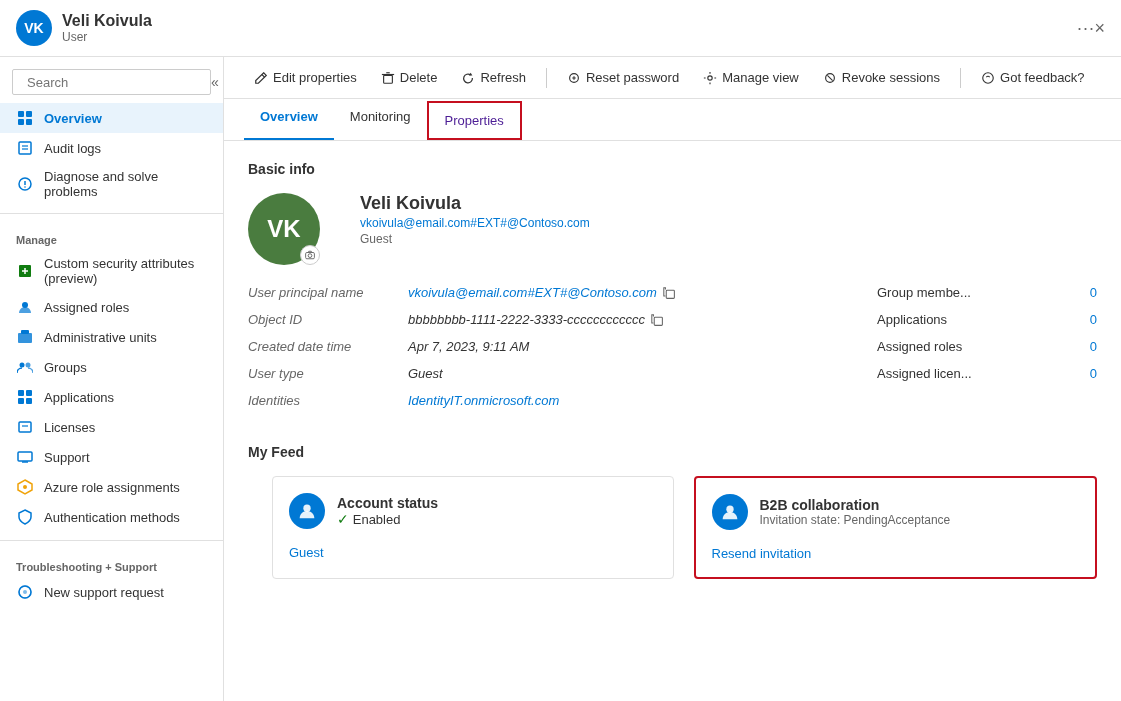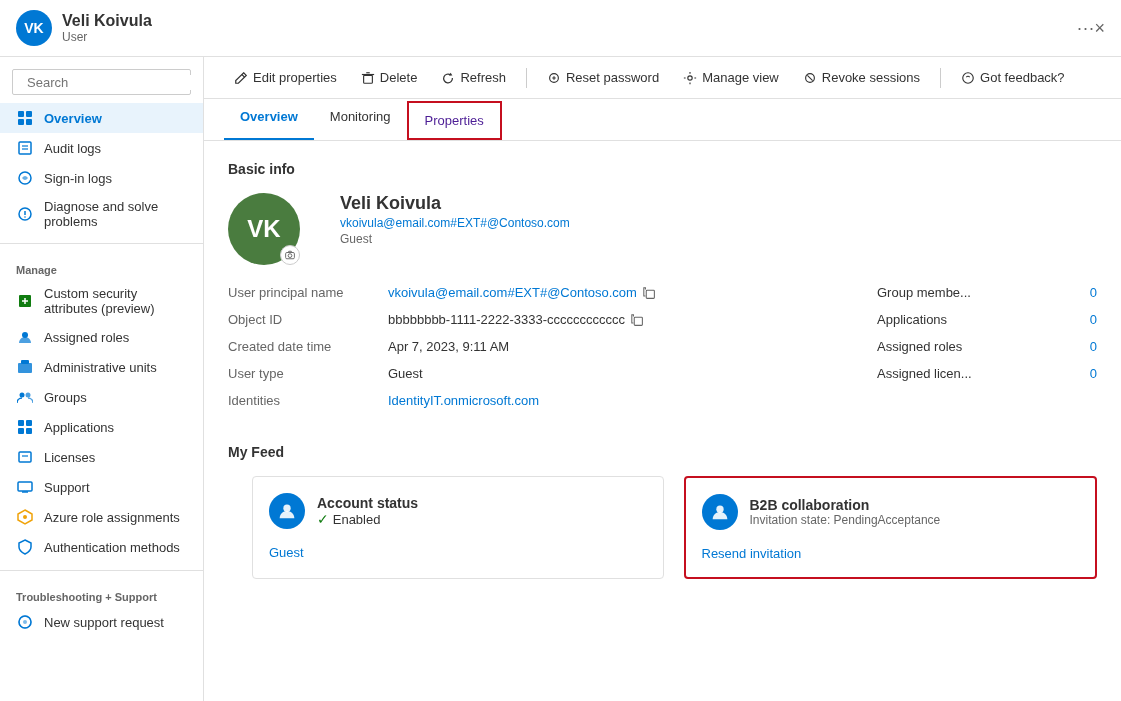--- a/index.html
+++ b/index.html
@@ -11,21 +11,21 @@
     .header-info { flex: 1; }
     .header-name { font-size: 16px; font-weight: 600; color: #333; }
     .header-role { font-size: 12px; color: #666; }
     .header-more { color: #666; cursor: pointer; margin-left: 8px; font-size: 18px; }
     .header-close { margin-left: auto; color: #666; cursor: pointer; font-size: 18px; }
 
     
     .main-layout { display: flex; flex: 1; overflow: hidden; }
 
     
-    .sidebar { width: 204px; border-right: 1px solid #e0e0e0; overflow-y: auto; background: #fff; flex-shrink: 0; padding: 8px 0; }
+    .sidebar { width: 224px; border-right: 1px solid #e0e0e0; overflow-y: auto; background: #fff; flex-shrink: 0; padding: 8px 0; }
     .search-box { margin: 4px 12px 8px 12px; display: flex; align-items: center; border: 1px solid #ccc; border-radius: 2px; padding: 4px 8px; background: #fff; }
     .search-box input { border: none; outline: none; font-size: 13px; color: #333; flex: 1; }
     .search-collapse { margin-left: 8px; color: #666; cursor: pointer; font-size: 14px; }
     .sidebar-item { display: flex; align-items: center; padding: 6px 16px; cursor: pointer; color: #333; font-size: 13px; }
     .sidebar-item.active { background: #e8f3fc; color: #0078d4; font-weight: 600; }
     .sidebar-icon { width: 18px; height: 18px; margin-right: 10px; flex-shrink: 0; display: flex; align-items: center; justify-content: center; }
     .sidebar-section { padding: 12px 16px 4px 16px; font-size: 11px; font-weight: 600; color: #666; text-transform: none; }
     .sidebar-divider { border: none; border-top: 1px solid #e0e0e0; margin: 8px 0; }
 
     
@@ -50,21 +50,21 @@
     
     .basic-info { display: flex; gap: 40px; align-items: flex-start; }
     .user-avatar-large { width: 72px; height: 72px; border-radius: 50%; background: #4a7c3f; display: flex; align-items: center; justify-content: center; color: #fff; font-size: 24px; font-weight: 700; flex-shrink: 0; position: relative; }
     .camera-icon { position: absolute; bottom: 0; right: 0; width: 20px; height: 20px; background: #fff; border-radius: 50%; border: 1px solid #ccc; display: flex; align-items: center; justify-content: center; font-size: 10px; }
     .user-info-name { font-size: 18px; font-weight: 600; margin-bottom: 2px; }
     .user-info-email { color: #0078d4; font-size: 12px; margin-bottom: 2px; }
     .user-info-type { font-size: 12px; color: #666; }
 
     
     .details-area { display: flex; gap: 40px; margin-top: 20px; }
-    .details-left { flex: 1; }
+    .details-left { flex: 1; font-style: italic; }
     .details-right { width: 220px; }
     .detail-row { display: flex; align-items: flex-start; margin-bottom: 12px; }
     .detail-label { width: 160px; color: #666; font-size: 13px; flex-shrink: 0; font-weight: 500; }
     .detail-value { font-size: 13px; color: #333; display: flex; align-items: center; gap: 6px; }
     .detail-value.link { color: #0078d4; cursor: pointer; }
     .copy-icon { color: #666; cursor: pointer; font-size: 12px; }
 
     .right-stat { display: flex; justify-content: space-between; margin-bottom: 12px; }
     .right-stat-label { font-size: 13px; color: #333; font-weight: 500; }
     .right-stat-value { font-size: 13px; color: #0078d4; }
@@ -125,29 +125,20 @@
     </div>
     <div class="sidebar-item">
       <div class="sidebar-icon">
         <svg width="16" height="16" viewBox="0 0 16 16">
             <rect x="2" y="2" width="12" height="12" fill="none" stroke="#0078d4" stroke-width="1.5" rx="1"></rect>
             <line x1="5" y1="6" x2="11" y2="6" stroke="#0078d4" stroke-width="1.2"></line>
             <line x1="5" y1="9" x2="11" y2="9" stroke="#0078d4" stroke-width="1.2"></line>
           </svg>
       </div>
       <span>Audit logs</span>
-    </div>
-    <div class="sidebar-item">
-      <div class="sidebar-icon">
-        <svg width="16" height="16" viewBox="0 0 16 16">
-            <circle cx="8" cy="8" r="6" fill="none" stroke="#0078d4" stroke-width="1.5"></circle>
-            <path d="M5 8 Q8 4 11 8 Q8 12 5 8Z" fill="#0078d4" opacity="0.6"></path>
-          </svg>
-      </div>
-      <span>Sign-in logs</span>
     </div>
     <div class="sidebar-item">
       <div class="sidebar-icon">
         <svg width="16" height="16" viewBox="0 0 16 16">
             <circle cx="8" cy="8" r="6" fill="none" stroke="#0078d4" stroke-width="1.5"></circle>
             <line x1="8" y1="5" x2="8" y2="9" stroke="#0078d4" stroke-width="1.5"></line>
             <circle cx="8" cy="11" r="0.8" fill="#0078d4"></circle>
           </svg>
       </div>
       <span>Diagnose and solve problems</span>

